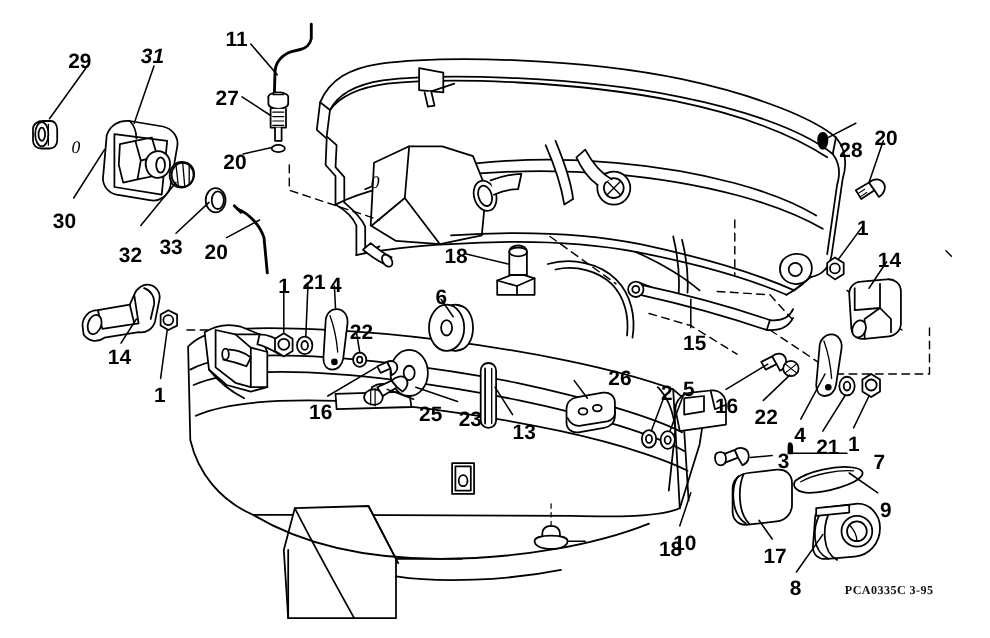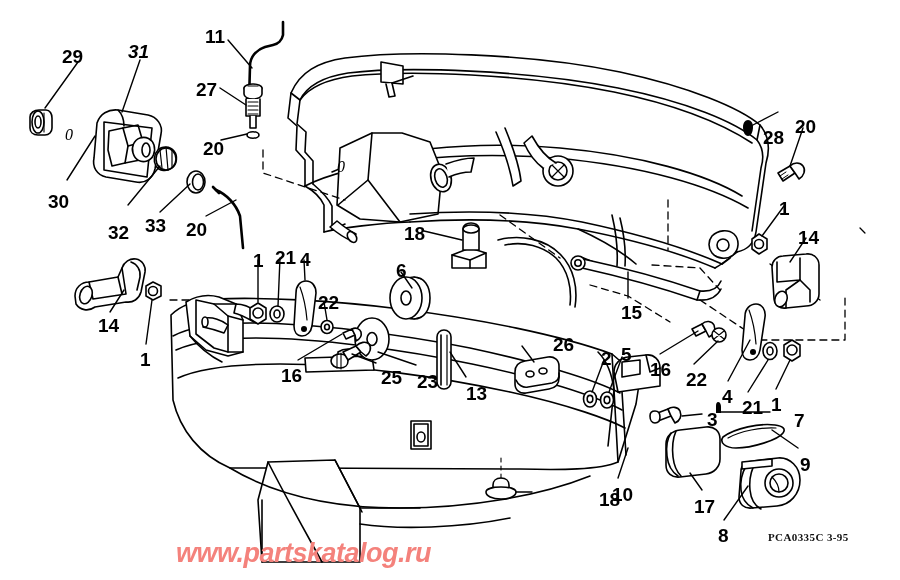--- a/index.html
+++ b/index.html
@@ -544,15 +544,14 @@
       <div class="callout" style="left: 794px; top: 411px;">7</div>
       <div class="callout" style="left: 800px; top: 455px;">9</div>
       <div class="callout" style="left: 694px; top: 497px;">17</div>
       <div class="callout" style="left: 612px; top: 485px;">10</div>
       <div class="callout" style="left: 561px; top: 490px; margin-left: 38px;">18</div>
       <div class="callout" style="left: 718px; top: 526px;">8</div>
     </div>
 
   <div class="partcode" style="left:768px; top:531px;">PCA0335C  3-95</div>
 
-  <div class="watermark" style="left:176px; top:538px;">www.partskatalog.ru</div>
 
 </div>
 
 </body></html>

